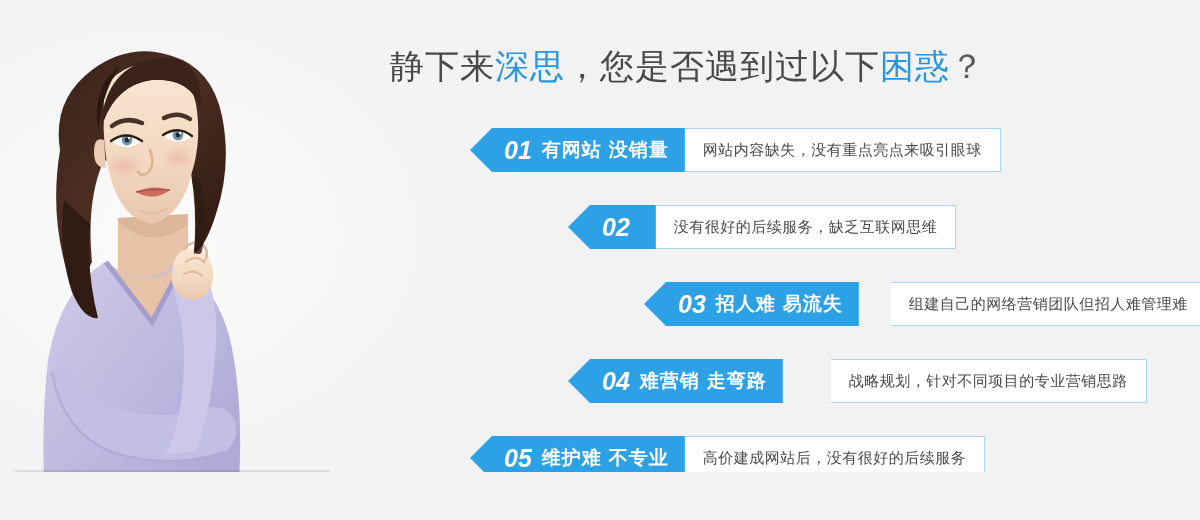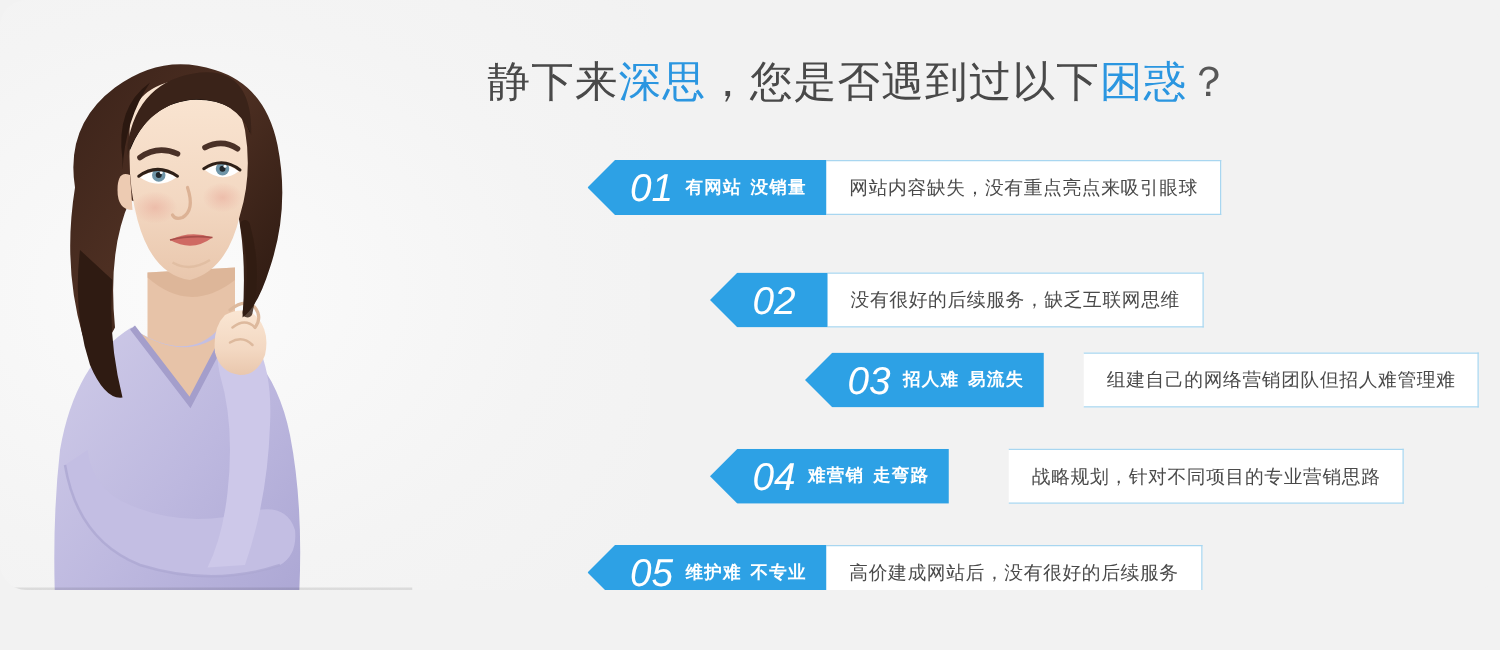--- a/index.html
+++ b/index.html
@@ -63,49 +63,49 @@
     top: 118px;
     width: 1200px;
   }
   .row {
     position: absolute;
     height: 44px;
     display: flex;
     align-items: stretch;
   }
   .row-1 { left: 470px; top: 10px; }
-  .row-2 { left: 568px; top: 87px; margin-top: 13px; }
+  .row-2 { left: 568px; top: 87px; }
   .row-3 { left: 644px; top: 164px; gap: 32px; }
   .row-4 { left: 568px; top: 241px; gap: 48px; }
   .row-5 { left: 470px; top: 318px; }
 
   .tag {
     position: relative;
     background: #2da1e5;
     color: #ffffff;
     display: flex;
     align-items: center;
     padding-left: 34px;
     padding-right: 16px;
     height: 44px;
     box-sizing: border-box;
     -webkit-clip-path: polygon(22px 0, 100% 0, 100% 100%, 22px 100%, 0 50%);
     clip-path: polygon(22px 0, 100% 0, 100% 100%, 22px 100%, 0 50%);
   }
   .tag .num {
     font-style: italic;
-    font-weight: normal;
-    font-size: 31px;
+    font-weight: bold;
+    font-size: 25px;
     line-height: 1;
     letter-spacing: 0px;
     margin-right: 10px;
     color: #ffffff;
   }
   .tag .kw {
-    font-size: 14px;
+    font-size: 19px;
     font-weight: bold;
     color: #ffffff;
     letter-spacing: 1px;
     white-space: nowrap;
   }
   .tag .kw .sp { display: inline-block; width: 7px; }
 
   .desc {
     background: #ffffff;
     border: 1px solid #a8d6f0;

